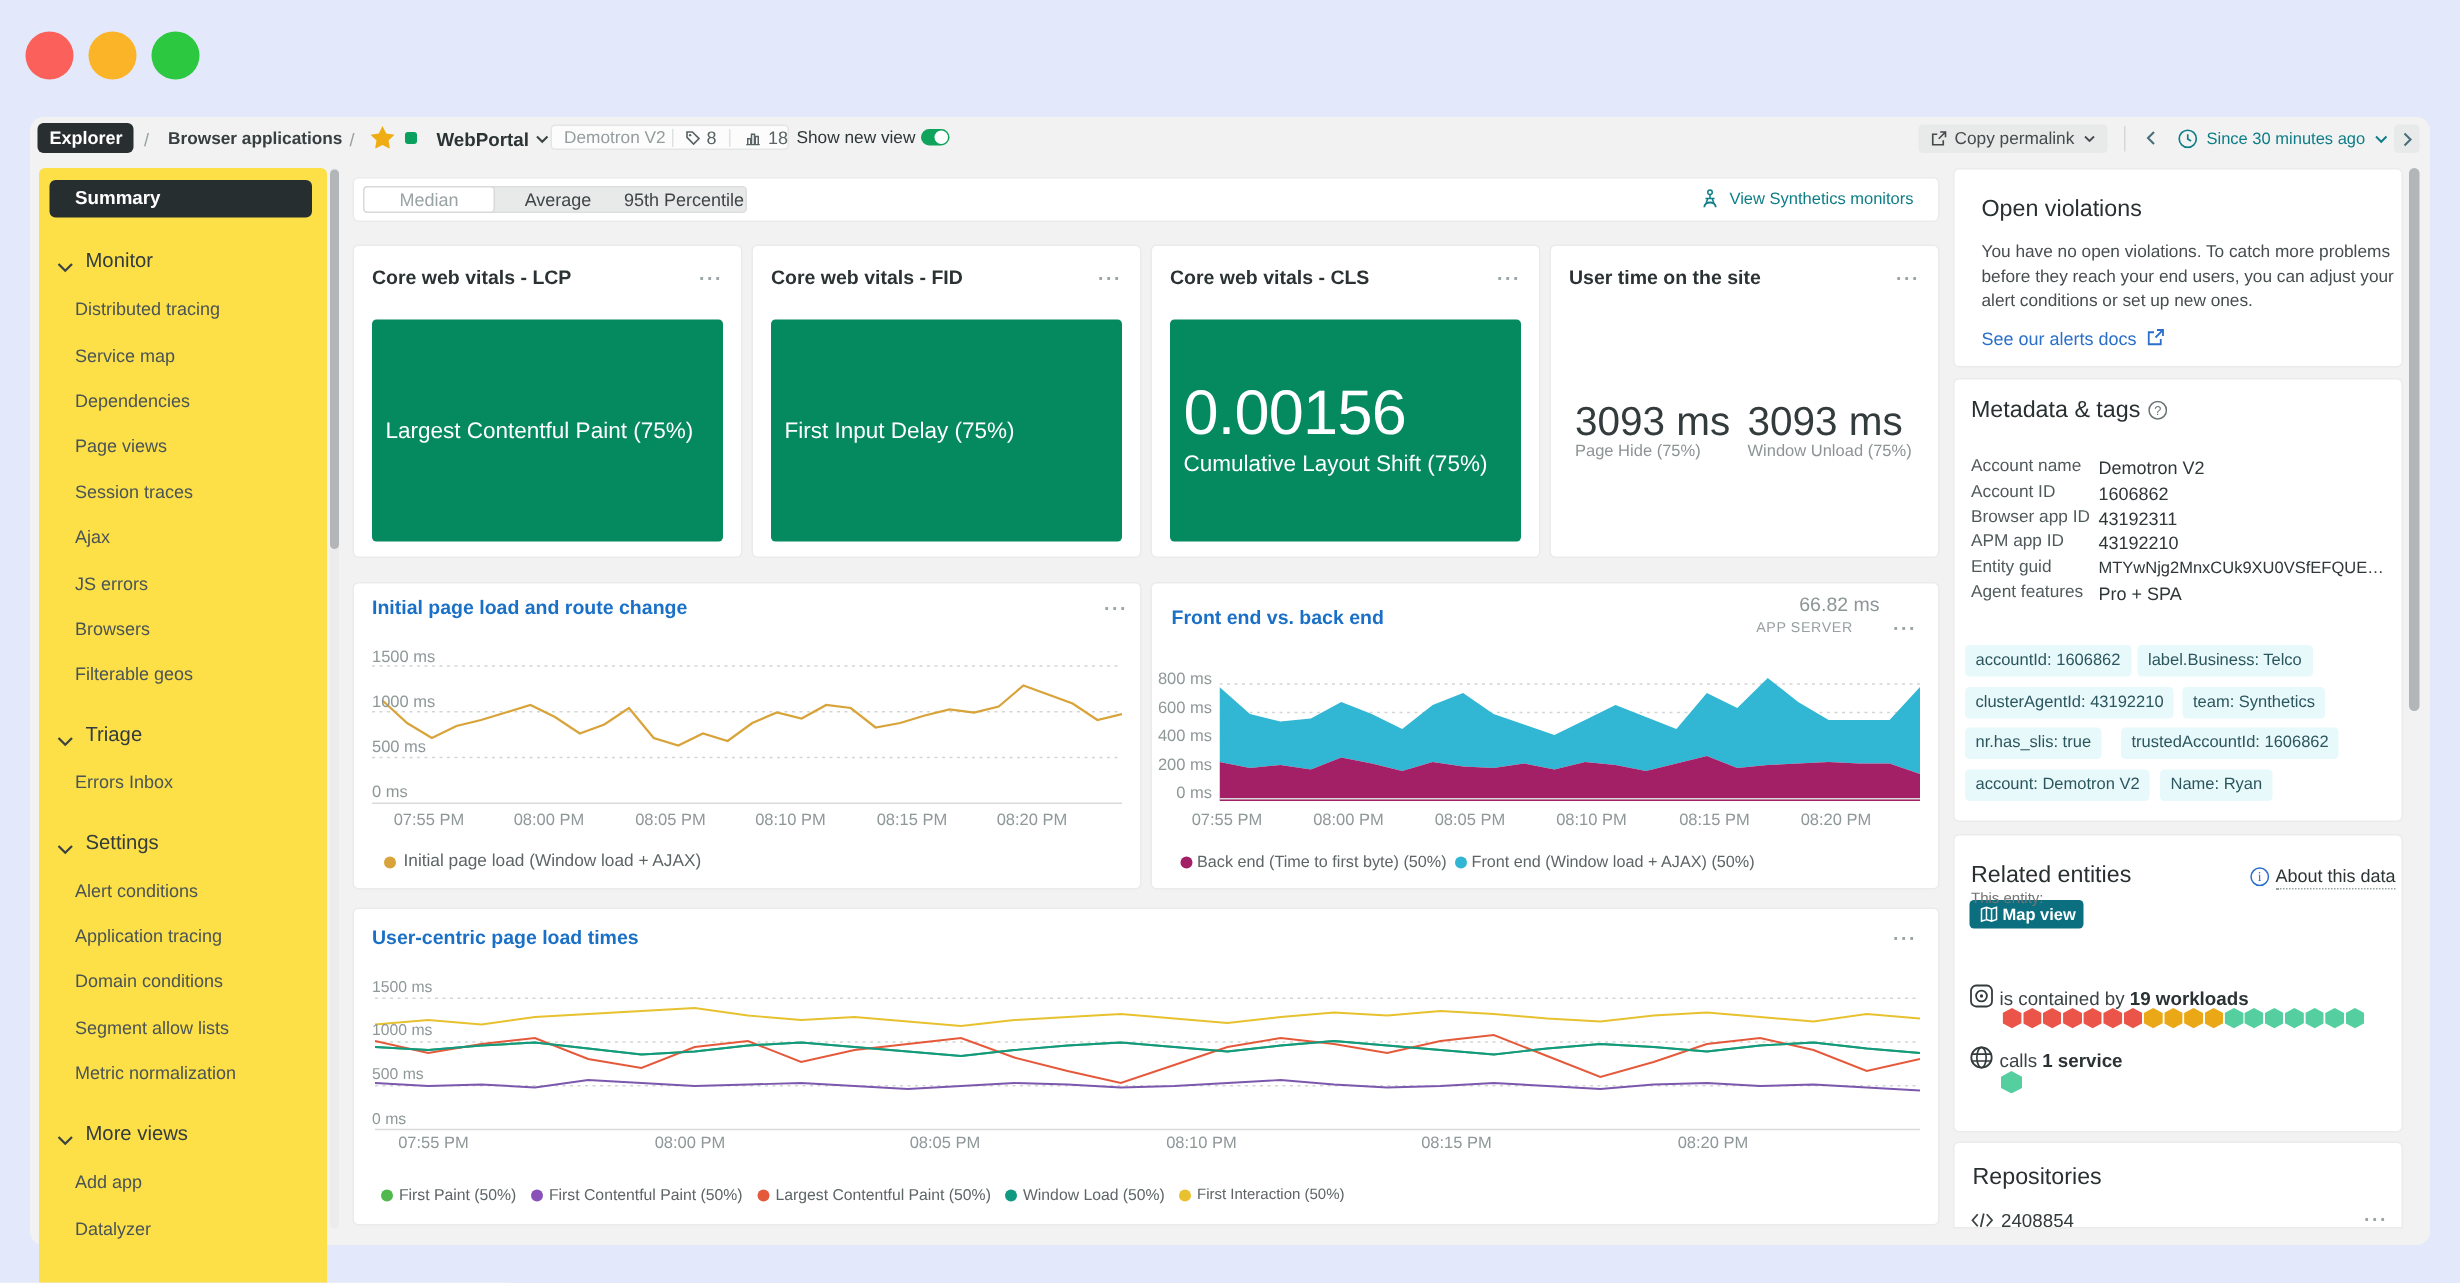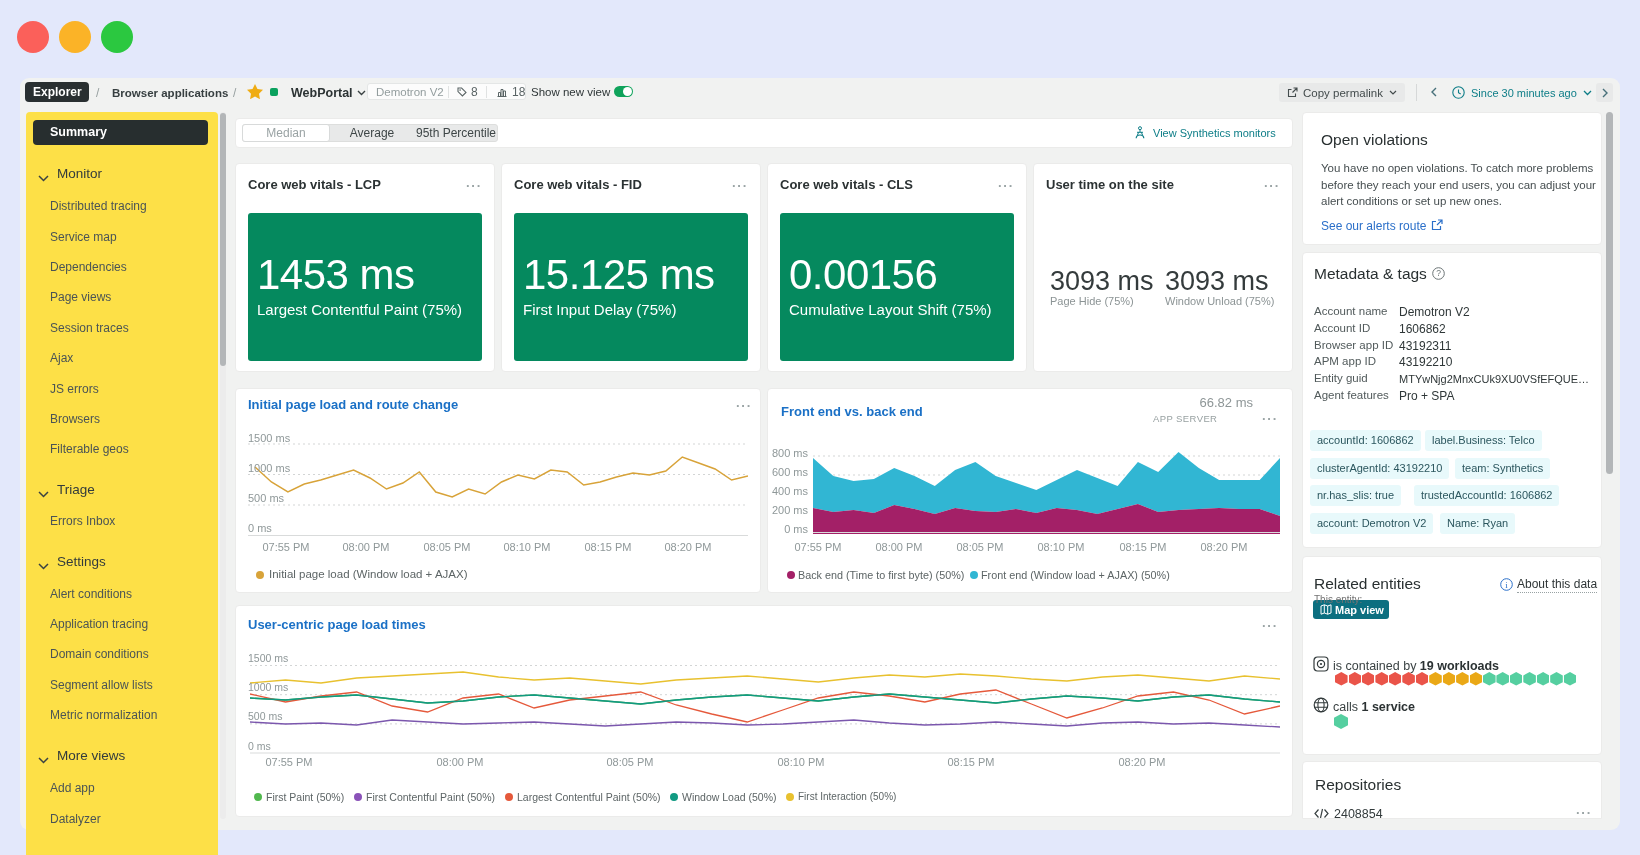--- a/index.html
+++ b/index.html
@@ -141,28 +141,26 @@
     <circle cx="6" cy="2.2" r="1.5" fill="none" stroke="#0d7d87" stroke-width="1"></circle>
     <path d="M6 3.7v2.6M3 6.3h6M4.6 6.3L3.4 9.2M7.4 6.3l1.2 2.9" fill="none" stroke="#0d7d87" stroke-width="1"></path>
     <path d="M2.2 12.2c0-2 1.7-3.2 3.8-3.2s3.8 1.2 3.8 3.2" fill="none" stroke="#0d7d87" stroke-width="1.2"></path>
   </svg>
 <div class="abs" style="left:1153px;top:127px;font-size:11px;color:#0d7d87">View Synthetics monitors</div>
 
 <div class="card" style="left:235px;top:163px;width:260px;height:209px"></div>
 <div class="ctitle" style="left:248px;top:177px">Core web vitals - LCP</div>
 <div class="dots" style="left:466px;top:178px">···</div>
 <div class="gblock" style="left:248px;top:213px;width:234px;height:148px">
-    <div class="gbig">1453 ms</div>
     <div class="glab">Largest Contentful Paint (75%)</div>
   </div>
 <div class="card" style="left:501px;top:163px;width:260px;height:209px"></div>
 <div class="ctitle" style="left:514px;top:177px">Core web vitals - FID</div>
 <div class="dots" style="left:732px;top:178px">···</div>
 <div class="gblock" style="left:514px;top:213px;width:234px;height:148px">
-    <div class="gbig">15.125 ms</div>
     <div class="glab">First Input Delay (75%)</div>
   </div>
 <div class="card" style="left:767px;top:163px;width:260px;height:209px"></div>
 <div class="ctitle" style="left:780px;top:177px">Core web vitals - CLS</div>
 <div class="dots" style="left:998px;top:178px">···</div>
 <div class="gblock" style="left:780px;top:213px;width:234px;height:148px">
     <div class="gbig">0.00156</div>
     <div class="glab">Cumulative Layout Shift (75%)</div>
   </div>
 <div class="card" style="left:1033px;top:163px;width:260px;height:209px"></div>
@@ -192,21 +190,21 @@
 <div class="xlab" style="left:417px;top:541px">08:05 PM</div>
 <div class="xlab" style="left:497px;top:541px">08:10 PM</div>
 <div class="xlab" style="left:578px;top:541px">08:15 PM</div>
 <div class="xlab" style="left:658px;top:541px">08:20 PM</div>
 <div class="ldot" style="left:256px;top:571px;background:#d8a339"></div>
 <div class="leg" style="left:269px;top:568px">Initial page load (Window load + AJAX)</div>
 
 <div class="card" style="left:767px;top:388px;width:526px;height:205px"></div>
 <div class="ctitle bluet" style="left:781px;top:404px">Front end vs. back end</div>
 <div class="abs" style="left:1153px;top:395px;width:100px;text-align:right;font-size:13px;color:#8e9697">66.82 ms</div>
-<div class="abs" style="left:1153px;top:413px;width:100px;text-align:left;font-size:9.5px;color:#98a1a2;letter-spacing:.4px">APP SERVER</div>
+<div class="abs" style="left:1153px;top:413px;width:100px;text-align:center;font-size:9.5px;color:#98a1a2;letter-spacing:.4px">APP SERVER</div>
 <div class="dots" style="left:1262px;top:411px">···</div>
 <svg class="abs" style="left:813px;top:440px" width="467" height="94" viewBox="0 0 467 94">
 <line x1="0" y1="16" x2="467" y2="16" stroke="#d3d5d5" stroke-width="1" stroke-dasharray="2,3"></line>
 <line x1="0" y1="35" x2="467" y2="35" stroke="#d3d5d5" stroke-width="1" stroke-dasharray="2,3"></line>
 <line x1="0" y1="54" x2="467" y2="54" stroke="#d3d5d5" stroke-width="1" stroke-dasharray="2,3"></line>
 <line x1="0" y1="73" x2="467" y2="73" stroke="#d3d5d5" stroke-width="1" stroke-dasharray="2,3"></line>
 <path d="M0.0,18 20.3,36 40.6,41 60.9,39 81.2,28 101.5,36 121.8,46 142.1,30 162.4,22 182.7,36 203.0,43 223.3,50 243.7,40 264.0,30 284.3,38 304.6,46 324.9,22 345.2,32 365.5,12 385.8,28 406.1,40 426.4,40 446.7,40 467.0,18 L467.0,76 446.7,69 426.4,69 406.1,68 385.8,69 365.5,70 345.2,72 324.9,64 304.6,69 284.3,74 264.0,70 243.7,68 223.3,73 203.0,69 182.7,72 162.4,71 142.1,68 121.8,74 101.5,69 81.2,65 60.9,73 40.6,70 20.3,72 0.0,68 Z" fill="#31b6d3"></path>
 <path d="M0,94 L0.0,68 20.3,72 40.6,70 60.9,73 81.2,65 101.5,69 121.8,74 142.1,68 162.4,71 182.7,72 203.0,69 223.3,73 243.7,68 264.0,70 284.3,74 304.6,69 324.9,64 345.2,72 365.5,70 385.8,69 406.1,68 426.4,69 446.7,69 467.0,76 L467,94 Z" fill="#a32067"></path>
 <line x1="0" y1="92.5" x2="467" y2="92.5" stroke="#d9dbdb" stroke-width="1"></line>
 </svg>
@@ -257,21 +255,21 @@
 <div class="ldot" style="left:505px;top:793px;background:#e5593b"></div>
 <div class="leg" style="left:517px;top:791px;font-size:10.5px">Largest Contentful Paint (50%)</div>
 <div class="ldot" style="left:670px;top:793px;background:#119a82"></div>
 <div class="leg" style="left:682px;top:791px;font-size:10.5px">Window Load (50%)</div>
 <div class="ldot" style="left:786px;top:793px;background:#e8c12f"></div>
 <div class="leg" style="left:798px;top:791px;font-size:10px">First Interaction (50%)</div>
 
 <div class="card" style="left:1302px;top:112px;width:300px;height:133px"></div>
 <div class="rtitle" style="left:1321px;top:131px">Open violations</div>
 <div class="abs" style="left:1321px;top:160px;font-size:11.5px;color:#464e50;line-height:16.5px">You have no open violations. To catch more problems<br>before they reach your end users, you can adjust your<br>alert conditions or set up new ones.</div>
-<div class="abs" style="left:1321px;top:219px;font-size:12px;color:#2a6fc9">See our alerts route</div>
+<div class="abs" style="left:1321px;top:219px;font-size:12px;color:#2a6fc9">See our alerts docs</div>
 <svg class="abs" style="left:1431px;top:219px" width="12" height="12" viewBox="0 0 12 12">
     <path d="M5 2.5H1.5v8h8V7" fill="none" stroke="#2a6fc9" stroke-width="1.2"></path>
     <path d="M7 1h4v4M10.7 1.3L6 6" fill="none" stroke="#2a6fc9" stroke-width="1.2"></path>
   </svg>
 <div class="card" style="left:1302px;top:252px;width:300px;height:296px"></div>
 <div class="rtitle" style="left:1314px;top:265px">Metadata &amp; tags</div>
 <svg class="abs" style="left:1432px;top:267px" width="13" height="13" viewBox="0 0 13 13">
     <circle cx="6.5" cy="6.5" r="5.8" fill="none" stroke="#6b7475" stroke-width="1"></circle>
     <text x="6.5" y="9.4" font-size="8.5" fill="#6b7475" text-anchor="middle" font-family="Liberation Sans">?</text>
   </svg>

